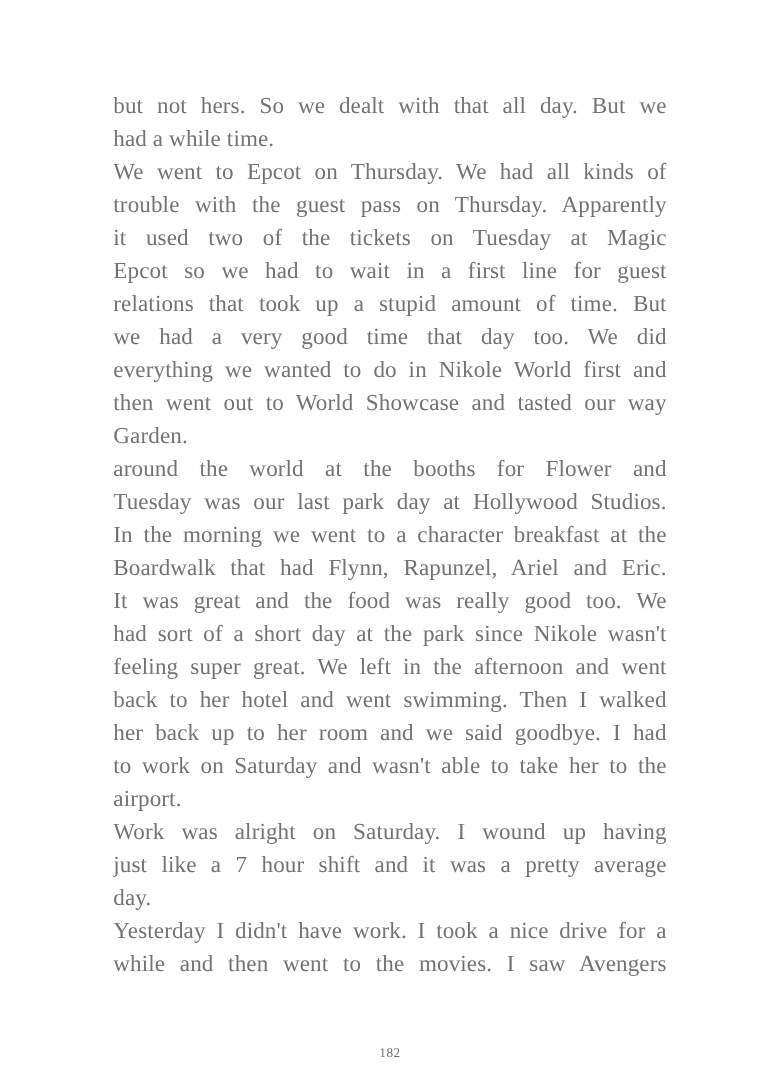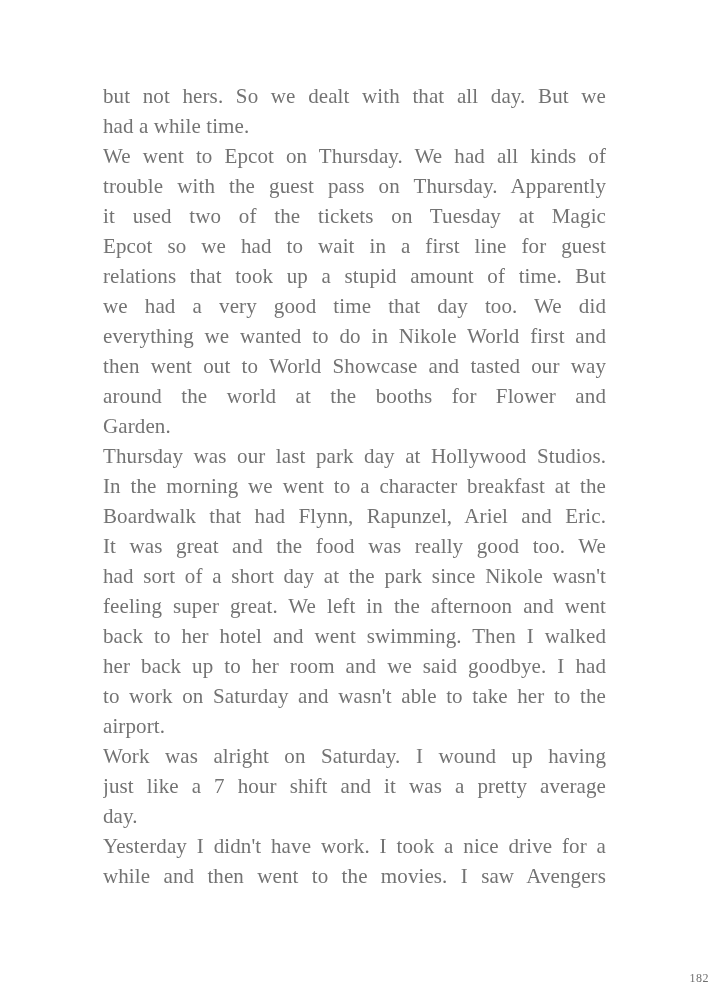--- a/index.html
+++ b/index.html
@@ -33,23 +33,23 @@
     text-align-last: left;
     letter-spacing: 0.1px;
     overflow: hidden;
   }
   .line.j {
     text-align-last: justify;
   }
   #page-footer {
     position: absolute;
     left: 0;
-    top: 968px;
+    top: 948px;
     width: 709px;
-    text-align: right;
+    text-align: center;
   }
   #page-footer span {
     font-size: 12px;
     color: #6e6e6e;
     letter-spacing: 0.5px;
   }
 </style>
 </head>
 <body>
 
@@ -61,25 +61,25 @@
       </div>
       <div class="para">
         <div class="line j">We went to Epcot on Thursday. We had all kinds of</div>
         <div class="line j">trouble with the guest pass on Thursday. Apparently</div>
         <div class="line j">it used two of the tickets on Tuesday at Magic</div>
         <div class="line j">Epcot so we had to wait in a first line for guest</div>
         <div class="line j">relations that took up a stupid amount of time. But</div>
         <div class="line j">we had a very good time that day too. We did</div>
         <div class="line j">everything we wanted to do in Nikole World first and</div>
         <div class="line j">then went out to World Showcase and tasted our way</div>
+        <div class="line">Garden.</div>
         <div class="line j">around the world at the booths for Flower and</div>
-        <div class="line">Garden.</div>
       </div>
       <div class="para">
-        <div class="line j">Thursday was our last park day at Hollywood Studios.</div>
+        <div class="line j">Tuesday was our last park day at Hollywood Studios.</div>
         <div class="line j">In the morning we went to a character breakfast at the</div>
         <div class="line j">Boardwalk that had Flynn, Rapunzel, Ariel and Eric.</div>
         <div class="line j">It was great and the food was really good too. We</div>
         <div class="line j">had sort of a short day at the park since Nikole wasn't</div>
         <div class="line j">feeling super great. We left in the afternoon and went</div>
         <div class="line j">back to her hotel and went swimming. Then I walked</div>
         <div class="line j">her back up to her room and we said goodbye. I had</div>
         <div class="line j">to work on Saturday and wasn't able to take her to the</div>
         <div class="line">airport.</div>
       </div>

